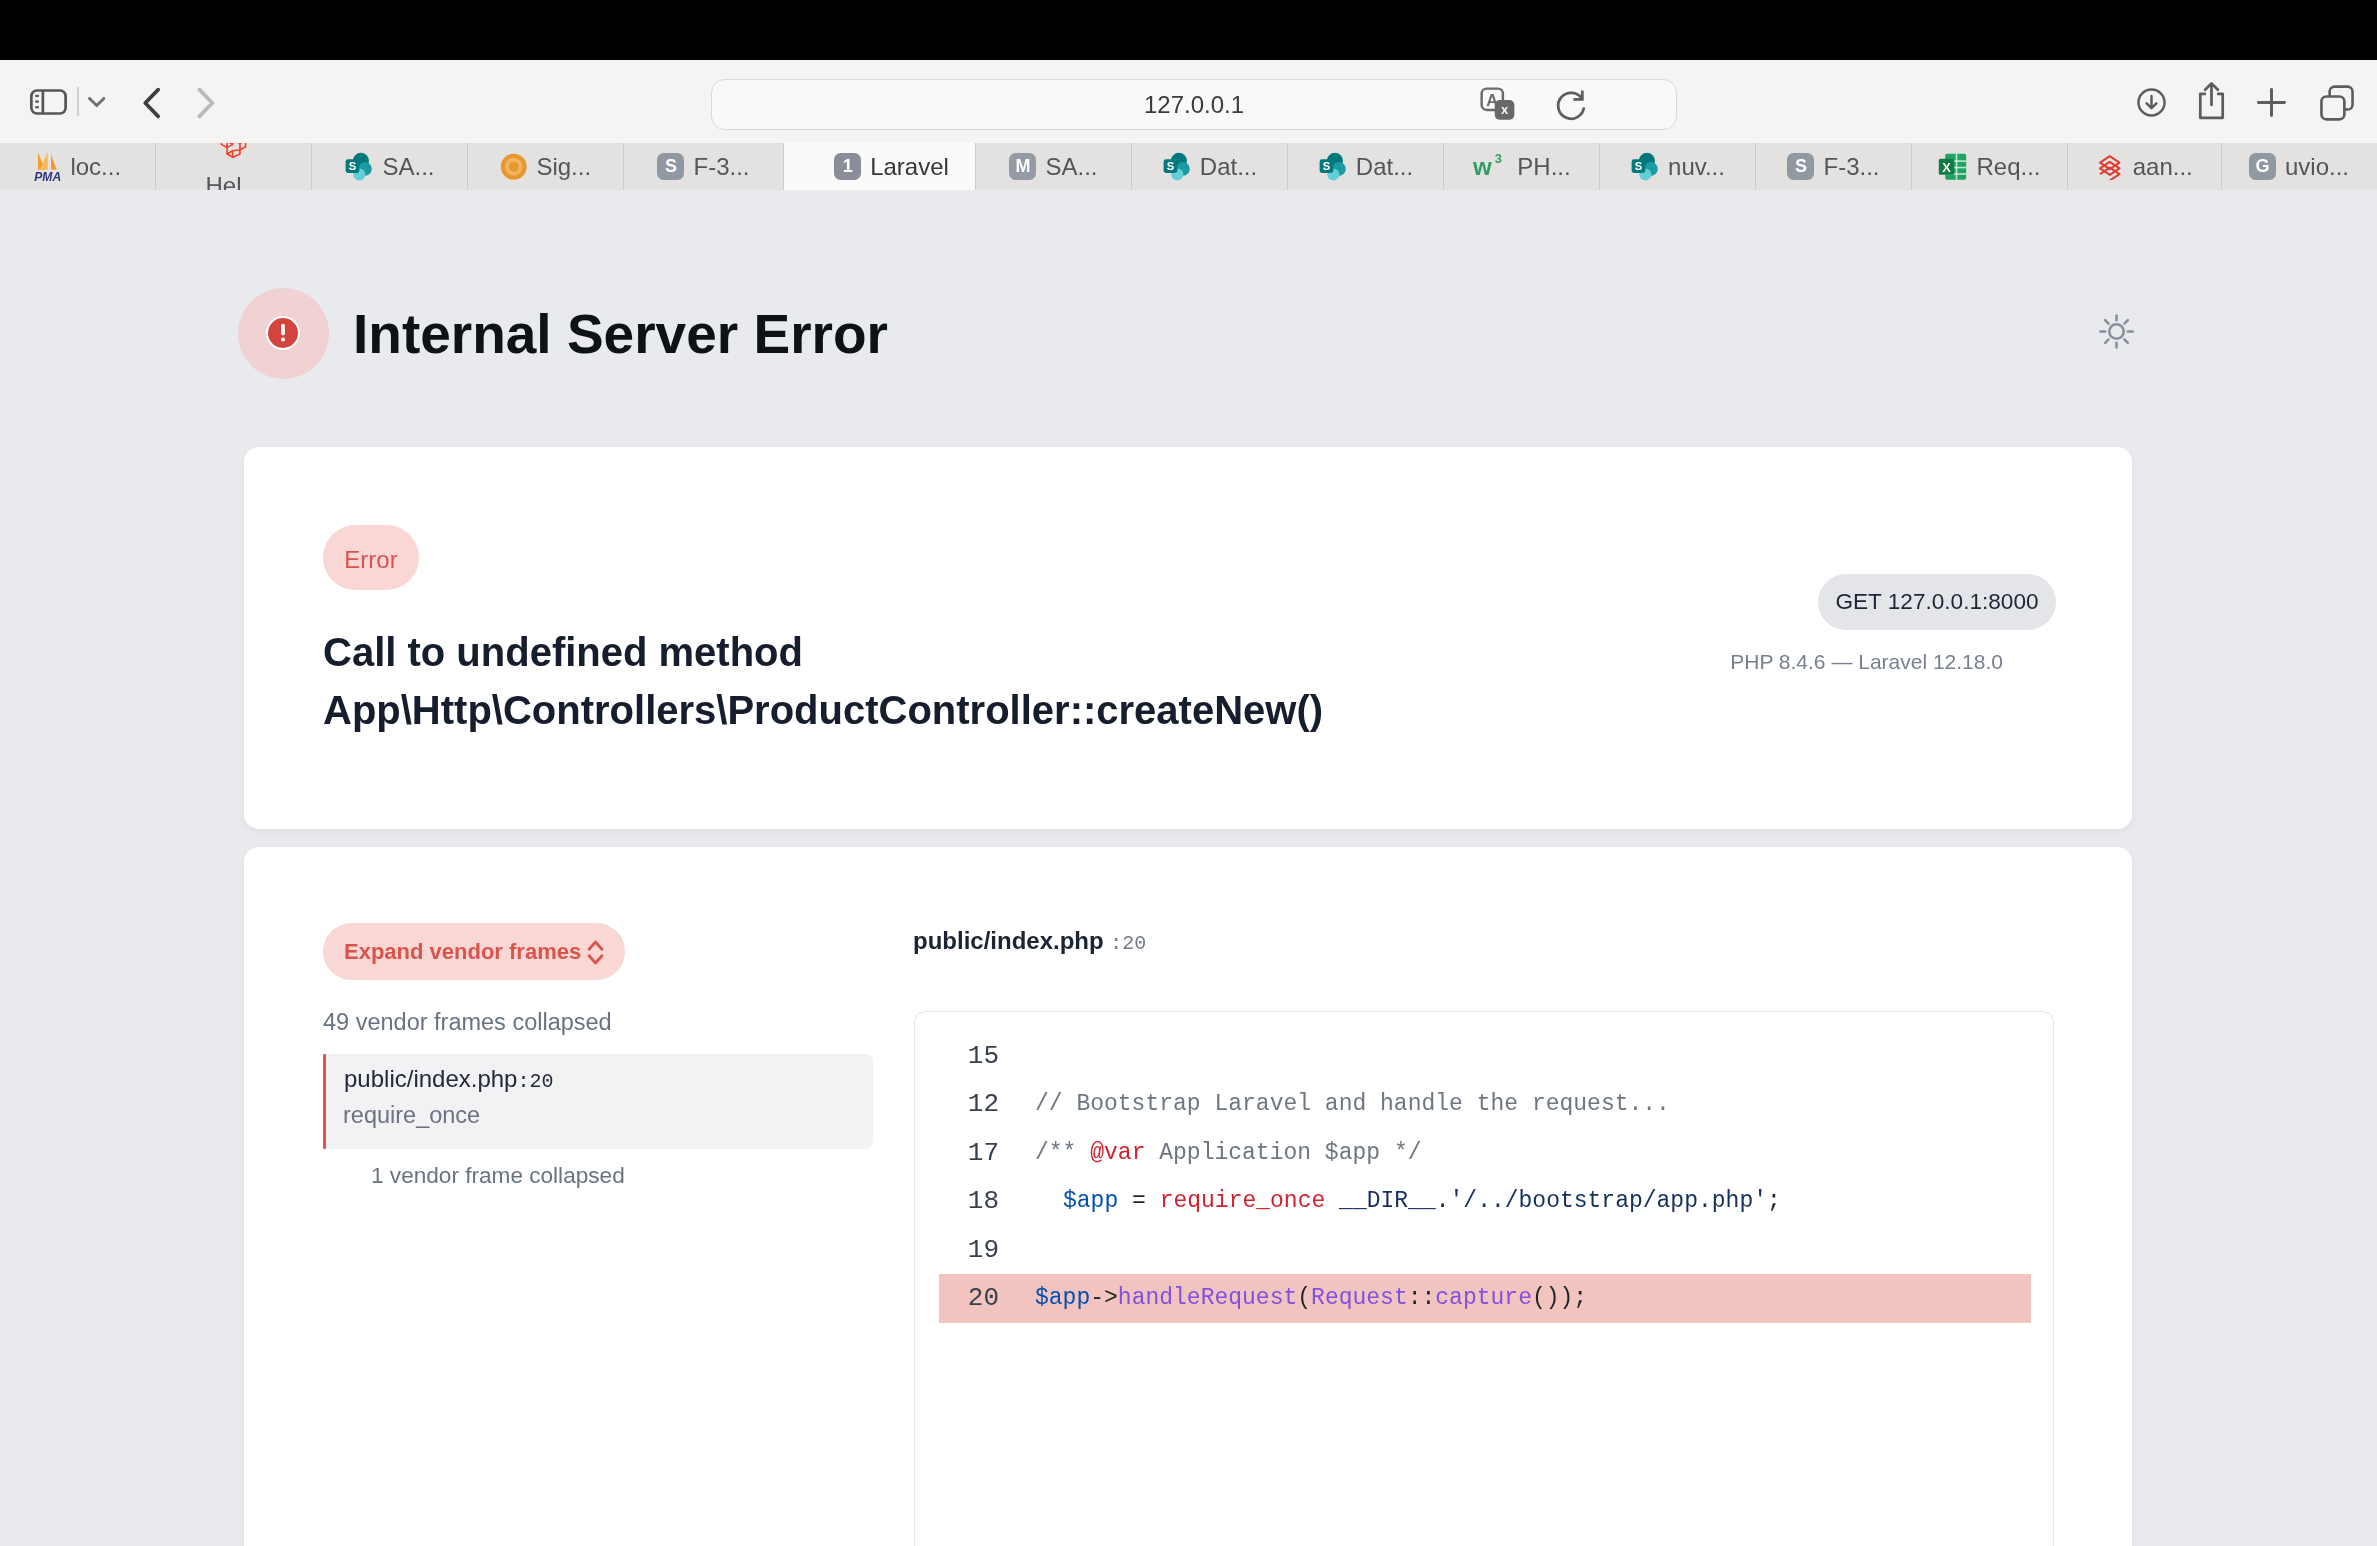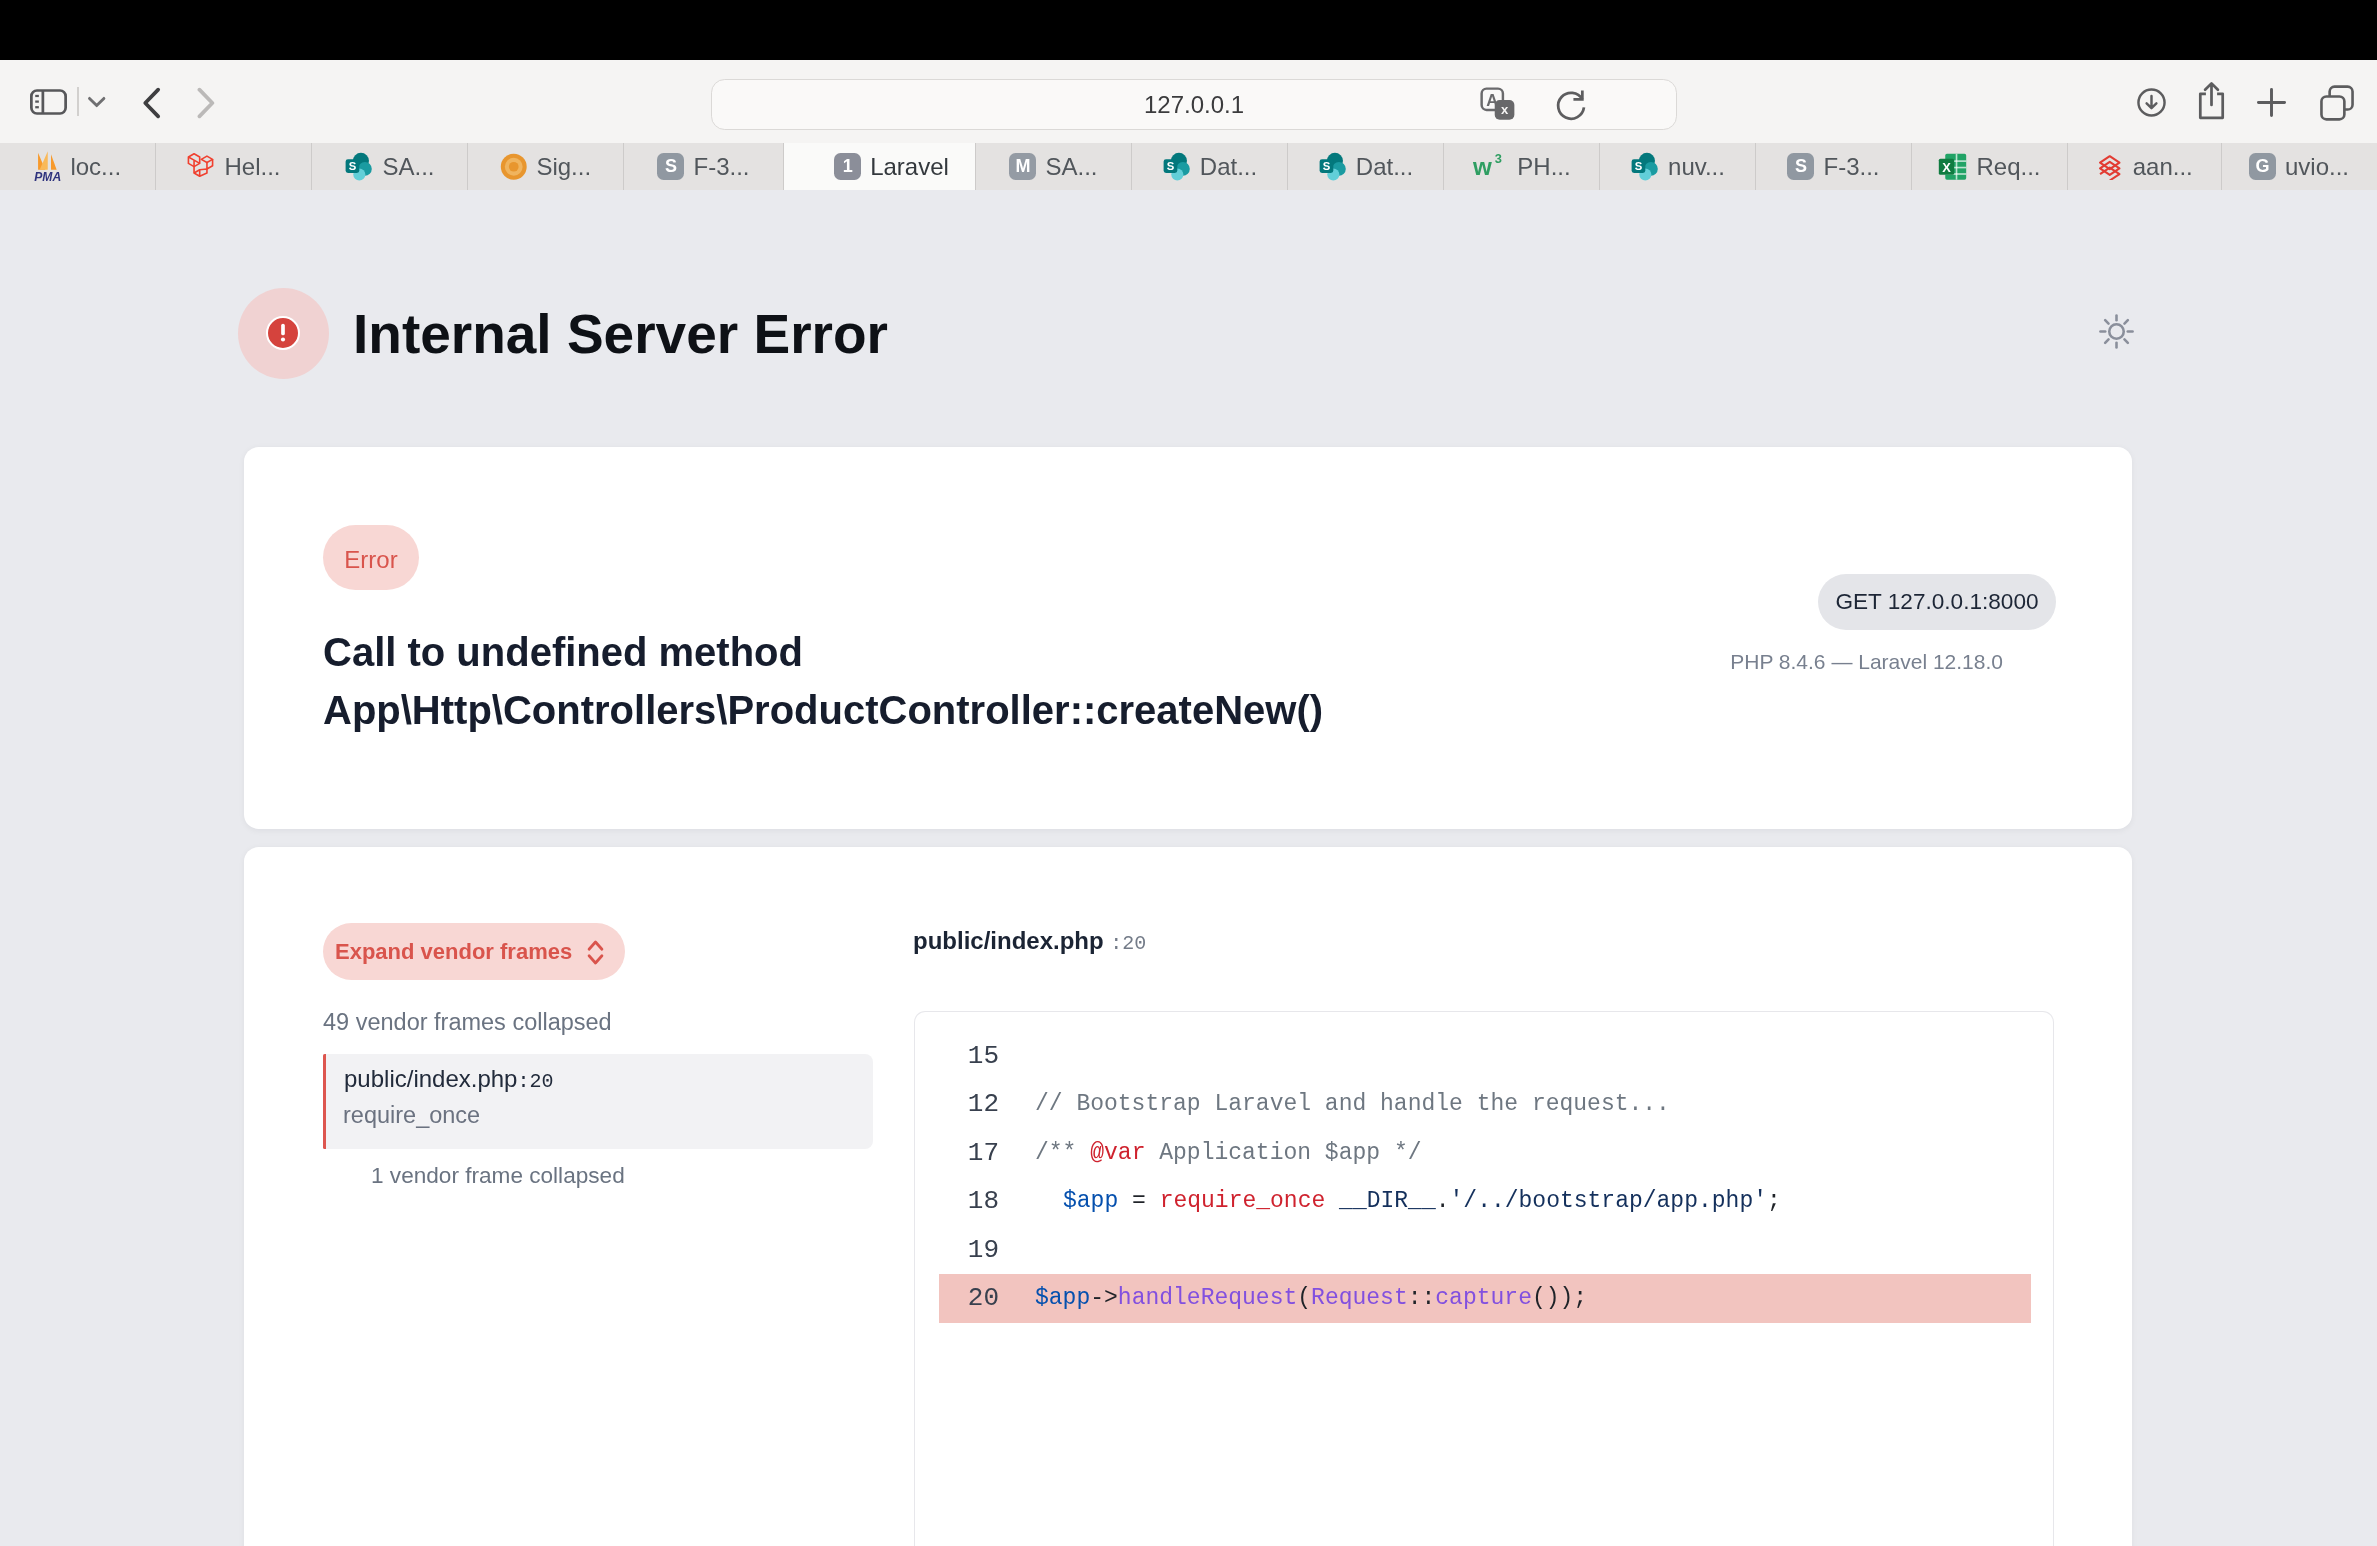--- a/index.html
+++ b/index.html
@@ -33,21 +33,21 @@
   #card2 { left:244px; top:847px; width:1888px; height:809px; }
   .pill { border-radius:808px; background:#f8d7d4; color:#d9544c; display:flex; align-items:center; }
   #errorpill { left:323px; top:525px; width:96px; height:65px; justify-content:center;
                font-size:24px; font-weight:500; padding-top:4px; }
   #getpill { left:1818px; top:574px; width:238px; height:56px; border-radius:808px; background:#e4e5e9;
              color:#1d2636; font-size:22.6px; display:flex; align-items:center; justify-content:center; white-space:nowrap; }
   #phpver { left:1461px; top:650px; width:542px; text-align:right; font-size:21px; color:#78808f; }
   #heading { left:323px; top:623px; width:1375px; font-size:40px; line-height:58px; font-weight:bold; color:#161d2d; }
   
   #expandpill { left:323px; top:923px; width:302px; height:57px; font-size:22px; font-weight:bold; white-space:nowrap; }
-  #expandpill .txt { margin-left:12px; }
+  #expandpill .txt { margin-left:21px; }
   #vf49 { left:323px; top:1009px; font-size:23.5px; color:#6a7381; }
   #frameitem { left:323px; top:1054px; width:550px; height:95px; background:#f2f2f4;
                border-left:3.2px solid #dd564f; border-radius:1.6px 8px 8px 1.6px; }
   #frameitem .l1 { position:absolute; left:18px; top:11.3px; font-size:24px; color:#222b3b; }
   #frameitem .l1 .mono { font-family:"Liberation Mono",monospace; font-size:20px; }
   #frameitem .l2 { position:absolute; left:17px; top:48px; font-size:23.5px; color:#6b7280; }
   #vf1 { left:323px; top:1163px; font-size:22.6px; color:#6a7381;margin-left:48px; }
   
   #codetitle { left:913px; top:927px; font-size:24px; color:#1b2434; font-weight:bold; }
   #codetitle .mono { font-family:"Liberation Mono",monospace; font-size:20px; color:#737b88; font-weight:normal; }
@@ -117,21 +117,21 @@
 <div id="tabbar" class="abs">
   <div class="tab" style="width:156px;">
     <svg width="27.5" height="31" viewBox="0 0 34 38" style="flex:none">
       <path d="M5 2 L5 23 L14 23 Z" fill="#f79a2c"></path>
       <path d="M17 0 L17 23 L7 23 Z" fill="#f9b959"></path>
       <path d="M21 4 L21 23 L28 23 Z" fill="#f79a2c"></path>
       <text x="17" y="37" font-size="15" font-weight="bold" font-style="italic" fill="#30347e" text-anchor="middle" font-family="Liberation Sans">PMA</text>
     </svg>
     <span>loc...</span>
   </div>
-  <div class="tab" style="width:156px;">
+  <div class="tab" style="width:156px;flex-direction:column;">
     <svg width="29" height="30" viewBox="0 0 36 37" style="flex:none">
       <g fill="none" stroke="#f0402f" stroke-width="2" stroke-linejoin="round">
         <path d="M3 6 L10 2 L17 6 L17 14 L10 18 L3 14 Z"></path>
         <path d="M10 10 L17 14 M10 10 L3 6 M10 10 L10 18"></path>
         <path d="M19 9 L26 5 L33 9 L26 13 Z"></path>
         <path d="M26 13 L26 21 L33 17 L33 9"></path>
         <path d="M10 18 L10 26 L17 30 L17 22 L26 21 M17 30 L26 26 L26 21"></path>
         <path d="M10 26 L17 22"></path>
       </g>
     </svg>

